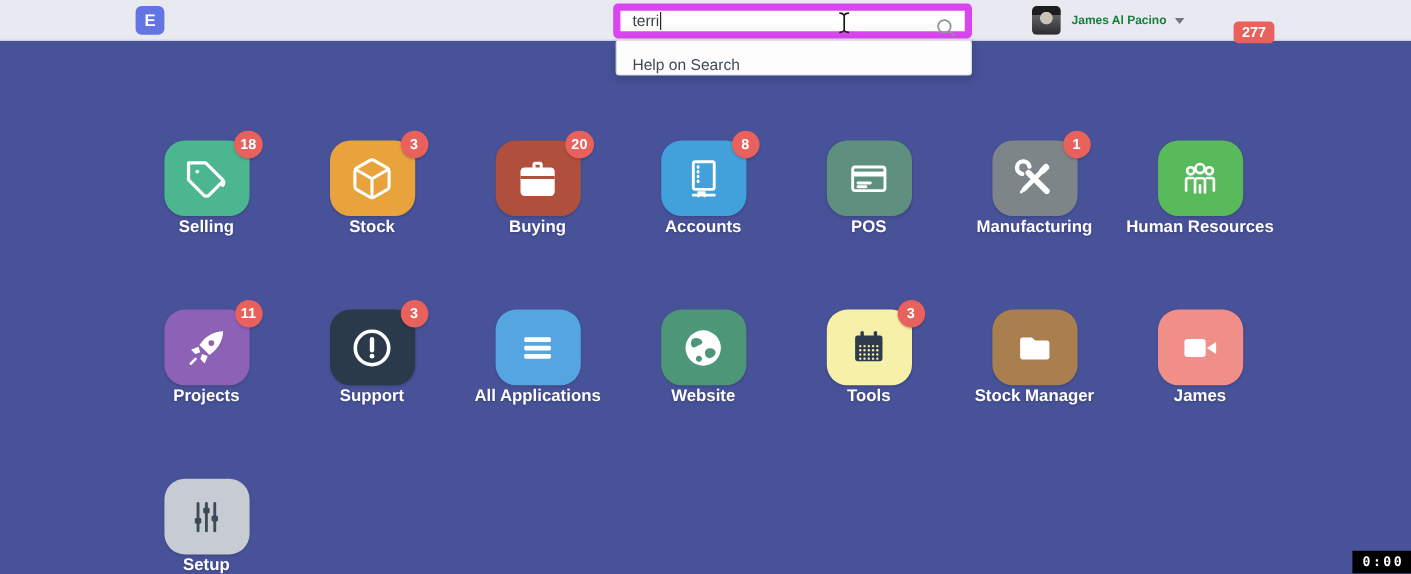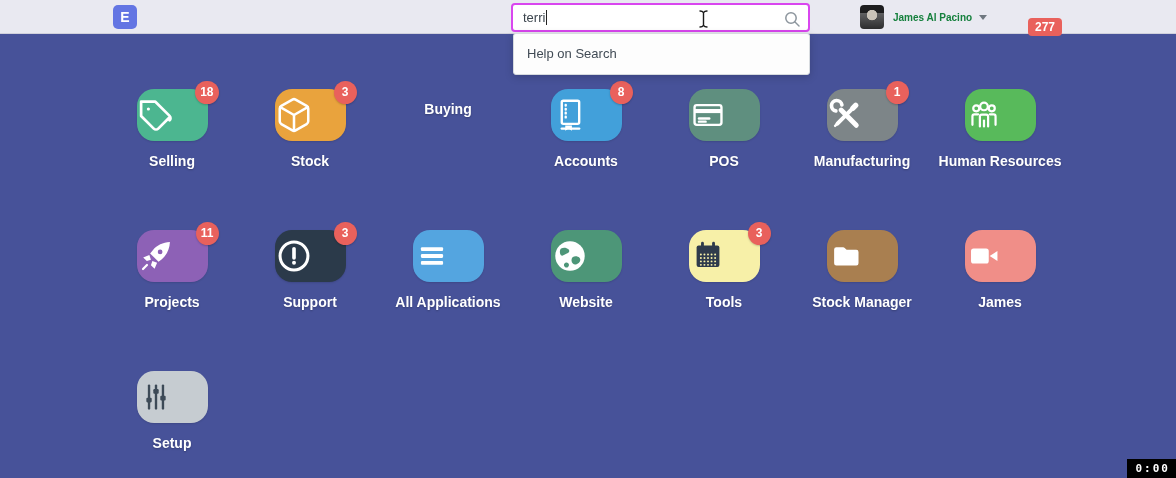--- a/index.html
+++ b/index.html
@@ -19,42 +19,42 @@
   }
   .logo {
     position:absolute; left:113px; top:5px; width:24px; height:24px;
     background:var(--logo,#6375e3); border-radius:5px;
     color:#fff; font-size:14px; font-weight:700;
     display:flex; align-items:center; justify-content:center;
     cursor:pointer;
   }
   .search-wrap {
     position:absolute; left:511px; top:3px; width:299px; height:29px;
-    background:#fff; border:2px solid #d946ef; border-radius:4px;
+    background:#fff; border:6px solid #d946ef; border-radius:4px;
     display:flex; align-items:center;
   }
   .search-text {
     padding-left:10px; font-size:13px; color:#3c454e;
   }
   .search-caret {
     width:1px; height:15px; background:#222; margin-left:1px;
   }
   .search-mag {
     position:absolute; right:7px; top:6px;
   }
   .ibeam-cursor { position:absolute; left:697px; top:9px; z-index:9; }
 
   .search-dropdown {
     position:absolute; left:513px; top:33px; width:297px;
     background:#fdfdfd; border:1px solid #d7dbdf; border-radius:3px;
     box-shadow:0 2px 8px rgba(0,0,0,.18);
     z-index:8;
   }
   .dropdown-item {
-    height:40px; line-height:40px; padding:0 13px;
+    height:28px; line-height:40px; padding:0 13px;
     font-size:13px; color:#414b55; cursor:pointer;
   }
 
   .user-area {
     position:absolute; left:860px; top:0; height:34px;
     display:flex; align-items:center; cursor:pointer;
   }
   .avatar {
     width:24px; height:24px; border-radius:4px; margin-right:9px;
     background:
@@ -81,38 +81,39 @@
   .desktop {
     position:absolute; left:103px; top:89px;
     display:grid; grid-template-columns:repeat(7,138px);
     grid-auto-rows:141px;
   }
   .cell {
     display:flex; flex-direction:column; align-items:center;
     cursor:pointer;
   }
   .tile {
-    position:relative; width:71px; height:52px; border-radius:17px;
+    position:relative; width:71px; height:63px; border-radius:17px;
     background:var(--tile,#888);
-    display:flex; align-items:center; 
+    display:flex; align-items:center; justify-content:center;
     box-shadow:0 1px 2px rgba(0,0,0,.12);
+    margin-top:28px;
   }
   .tile-icon { color:var(--icon,#fff); }
   .bg-stroke { stroke:var(--tile); }
   .bg-fill   { fill:var(--tile); }
   .app-badge {
     position:absolute; top:-8px; right:-11px;
     min-width:23px; height:23px; padding:0 5px;
     border-radius:12px; background:var(--badge,#e9615c);
     color:#fff; font-size:12px; font-weight:700;
     line-height:23px; text-align:center;
     box-shadow:0 1px 2px rgba(0,0,0,.2);
   }
   .app-label {
-    margin-top:12px; font-size:14px; font-weight:700; color:#fff;
+    font-size:14px; font-weight:700; color:#fff;
     text-shadow:0 1px 2px rgba(0,0,0,.25); white-space:nowrap;
   }
 
   
   .timer-overlay {
     position:absolute; right:0; bottom:0;
     background:#000; color:#fff;
     font-family:"DejaVu Sans Mono", monospace;
     font-size:11px; font-weight:700; letter-spacing:2px;
     padding:3px 6px 3px 9px; z-index:10;
@@ -171,20 +172,27 @@
       <svg class="tile-icon" width="38" height="38" viewBox="0 0 24 24" fill="none" stroke="currentColor" stroke-width="1.6" stroke-linecap="round" stroke-linejoin="round">
         <path d="M21 16V8a2 2 0 0 0-1-1.73l-7-4a2 2 0 0 0-2 0l-7 4A2 2 0 0 0 3 8v8a2 2 0 0 0 1 1.73l7 4a2 2 0 0 0 2 0l7-4A2 2 0 0 0 21 16z"></path>
         <path d="M3.3 7l8.7 5 8.7-5"></path>
         <path d="M12 22V12"></path>
       </svg>
     </div>
     <div class="app-label">Stock</div>
   </div>
 
   <div class="cell">
+    <div class="tile" style="--tile: #b0503c;">
+      <span class="app-badge">20</span>
+      <svg class="tile-icon" width="38" height="38" viewBox="0 0 24 24">
+        <path fill="currentColor" d="M9.3 4.6A1.6 1.6 0 0 1 10.9 3h2.2a1.6 1.6 0 0 1 1.6 1.6V6h4.1A2.2 2.2 0 0 1 21 8.2v10.6A2.2 2.2 0 0 1 18.8 21H5.2A2.2 2.2 0 0 1 3 18.8V8.2A2.2 2.2 0 0 1 5.2 6h4.1zM10.9 6h2.2V4.6h-2.2z"></path>
+        <path class="bg-stroke" d="M3 11.3h18" stroke-width="1.5" fill="none"></path>
+      </svg>
+    </div>
     <div class="app-label">Buying</div>
   </div>
 
 
   <div class="cell">
     <div class="tile" style="--tile: #42a0da;">
       <span class="app-badge">8</span>
       <svg class="tile-icon" width="38" height="38" viewBox="0 0 24 24" fill="none" stroke="currentColor" stroke-width="1.5" stroke-linecap="round" stroke-linejoin="round">
         <rect x="6.8" y="3" width="11" height="14.6" rx="1"></rect>
         <path d="M9.3 5.6v9.4" stroke-dasharray="0.4 2.1"></path>

